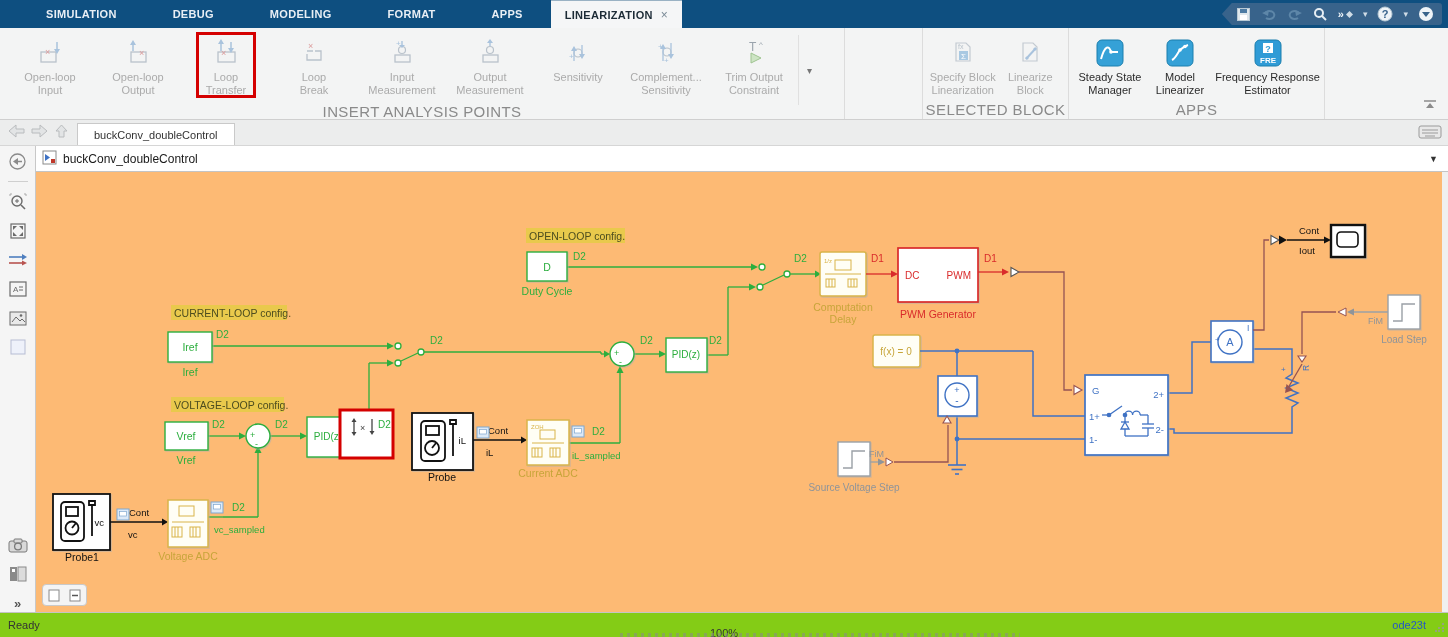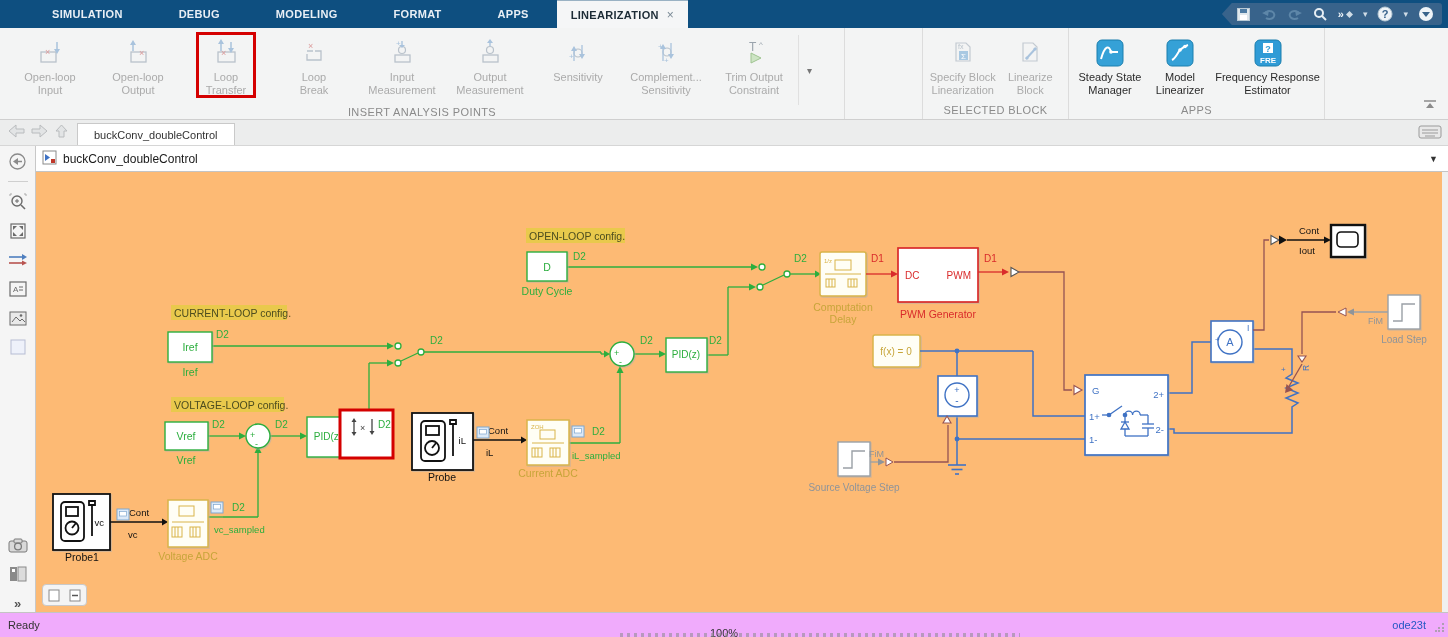--- a/index.html
+++ b/index.html
@@ -2,37 +2,37 @@
 <html><head>
 <meta charset="utf-8">
 <style>
   * { margin:0; padding:0; box-sizing:border-box; }
   html,body { width:1448px; height:637px; overflow:hidden; }
   body { font-family:"Liberation Sans", sans-serif; background:#f0f0f0; color:#222; }
   .app { width:1448px; height:637px; display:flex; flex-direction:column; position:relative; }
 
   
   .titlebar { height:28px; background:#0e4f80; display:flex; align-items:stretch; position:relative; }
-  .tb-tabs { display:flex; align-items:stretch; padding-left:24px; }
+  .tb-tabs { display:flex; align-items:stretch; padding-left:18px; }
   .tb-tab { color:#e9eff5; font-size:11px; font-weight:bold; letter-spacing:.3px;
             display:flex; align-items:center; padding:0 28px; cursor:default; }
   .tb-tab-active { background:#f5f6f7; color:#1c2b36; padding:0 14px; gap:8px; border-top:1px solid #9ab2c4; }
   .tb-tab-active .closex { color:#7a8a96; font-size:12px; font-weight:normal; }
   .qat { position:absolute; right:6px; top:3px; height:22px; background:#38638b;
          border-radius:3px; display:flex; align-items:center; padding:0 8px 0 14px; gap:10px;
          clip-path:polygon(10px 0, 100% 0, 100% 100%, 10px 100%, 0 50%); }
   .qat .qi { display:flex; align-items:center; gap:2px; color:#cfdce6; font-size:11px; }
   .qat svg { display:block; }
 
   
   .ribbon { height:92px; background:#f3f4f4; border-bottom:1px solid #cfcfcf; display:flex; position:relative; }
   .rgroup { display:flex; flex-direction:column; border-right:1px solid #dcdcdc; }
   .rgroup:last-of-type { border-right:none; }
   .rbtns { flex:1; display:flex; align-items:flex-start; padding:4px 4px 0 6px; }
-  .rlabel { height:16px; font-size:11px; color:#8a8a8a; text-align:center; letter-spacing:.4px; line-height:14px; }
+  .rlabel { height:16px; font-size:15px; color:#8a8a8a; text-align:center; letter-spacing:.4px; line-height:14px; }
   .rbtn { width:88px; display:flex; flex-direction:column; align-items:center; padding-top:3px; position:relative; }
   .rbtn .ric { height:36px; display:flex; align-items:center; justify-content:center; }
   .rbtn .rl { font-size:11px; line-height:13px; color:#ababab; text-align:right; white-space:nowrap; }
   .rbtn.enabled .rl { color:#2b2b2b; }
   .rbtn.narrow { width:72px; }
   .rbtn.wide { width:108px; }
   .hl-box { position:absolute; left:14px; top:0px; width:60px; height:66px; border:3px solid #d40000; pointer-events:none; }
   .rcaret { width:22px; display:flex; align-items:center; justify-content:center; color:#777; font-size:10px;
             border-left:1px solid #e0e0e0; height:70px; margin-top:3px; }
   .ribbon-collapse { position:absolute; right:10px; bottom:4px; color:#8b8b8b; }
@@ -54,21 +54,21 @@
   .rightcol { flex:1; display:flex; flex-direction:column; min-width:0; }
   .breadcrumb { height:26px; background:#fff; border-bottom:1px solid #c4c4c4; display:flex; align-items:center;
                 padding:0 10px 0 6px; gap:6px; font-size:12px; color:#1a1a1a; position:relative; }
   .breadcrumb .dd { position:absolute; right:10px; color:#333; font-size:9px; }
   .canvas { flex:1; background:#fdba74; position:relative; overflow:hidden; border-right:6px solid #f0f0f0; }
   .page-controls { position:absolute; left:6px; bottom:6px; background:#f4f4f4; border:1px solid #c9c9c9;
                    border-radius:4px; display:flex; padding:2px; gap:3px; }
   .page-controls .pc { width:18px; height:16px; display:flex; align-items:center; justify-content:center; }
 
   
-  .statusbar { height:25px; background:#f0abfc; border-top:1px solid #c4c4c4; position:relative;
+  .statusbar { height:25px; background:#84cc16; border-top:1px solid #c4c4c4; position:relative;
                display:flex; align-items:center; font-size:11px; color:#333; }
   .sb-ready { padding-left:8px; }
   .sb-zoom { position:absolute; left:50%; transform:translateX(-50%);margin-top:16px; }
   .sb-solver { position:absolute; right:22px; color:#2458c4; }
   .sb-grip { position:absolute; right:3px; bottom:3px; }
   .sliver { position:absolute; left:620px; bottom:0; width:400px; height:4px; opacity:.55;
             background:repeating-linear-gradient(90deg,#8a8a8a 0 3px, transparent 3px 7px); }
 
   
   svg text { font-family:"Liberation Sans", sans-serif; }

